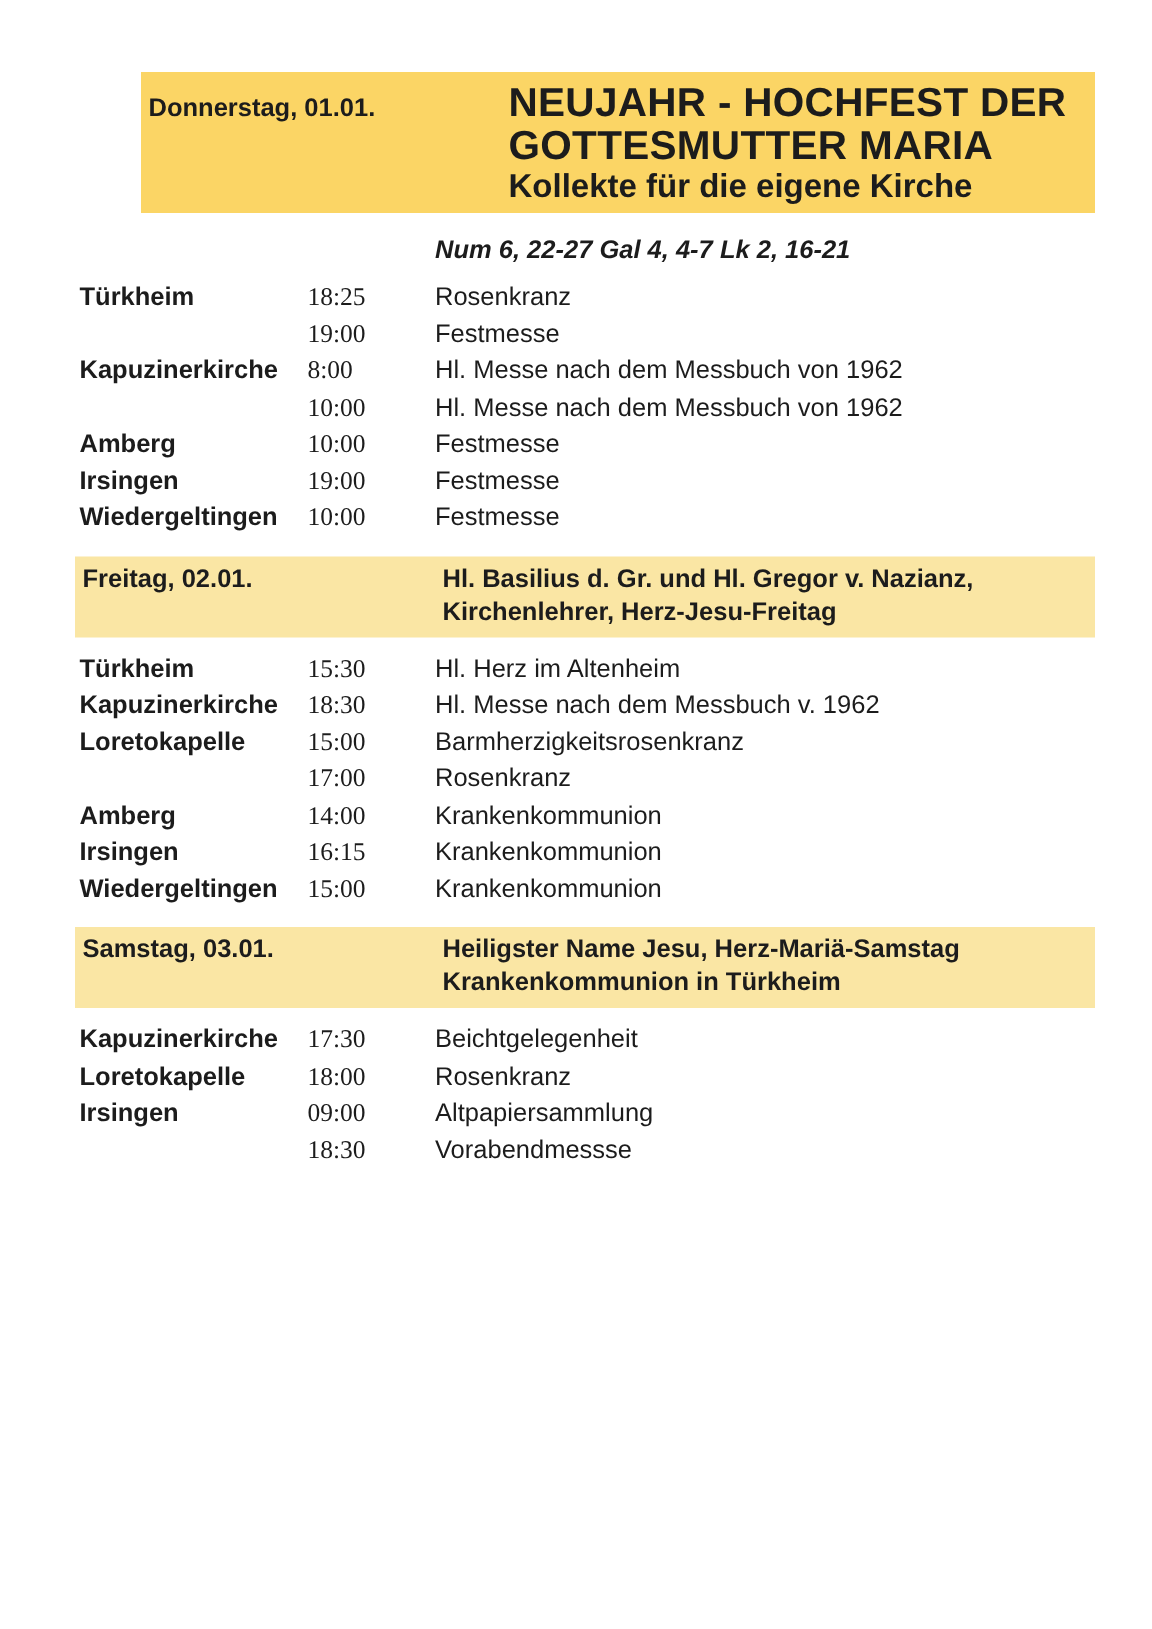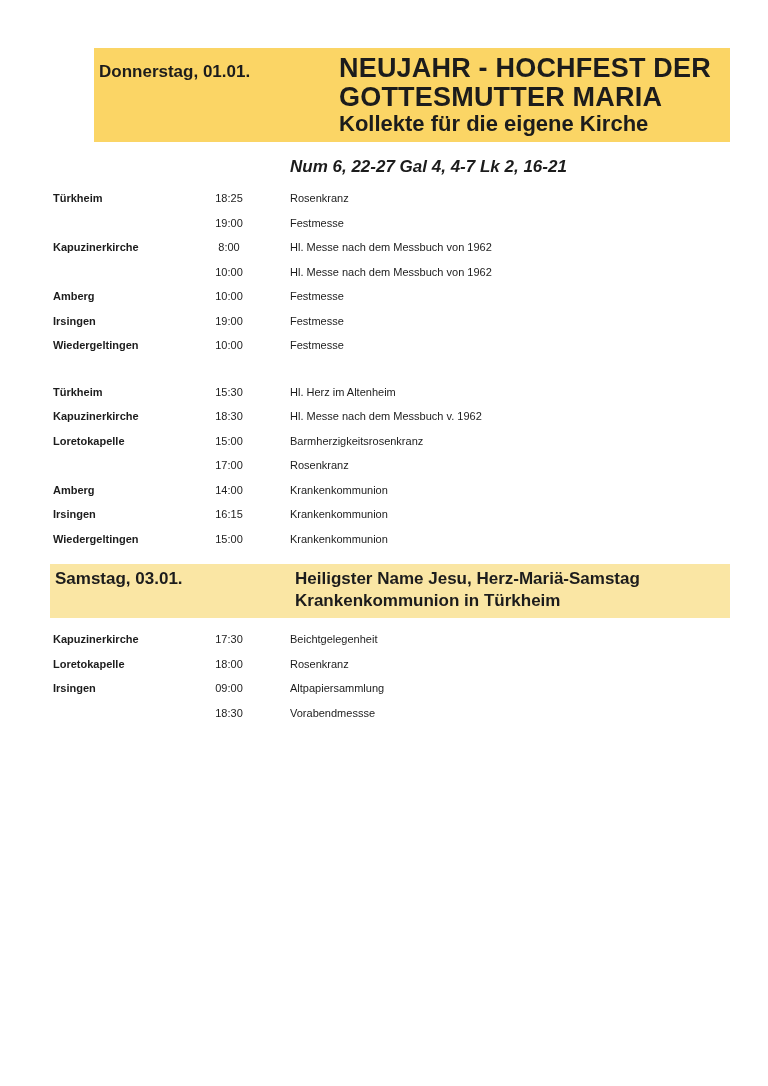--- a/index.html
+++ b/index.html
@@ -80,31 +80,32 @@
   
   .rows {
     margin-top: 3px;
   }
   .rows.after-minor {
     margin-top: 9px;
   }
   .row {
     display: grid;
     grid-template-columns: 155px 48px 1fr;
-    font-size: 11px;
+    font-size: 17px;
     line-height: 24.5px;
   }
   .row .loc {
     font-weight: bold;
     padding-left: 3px;
     white-space: nowrap;
   }
   .row .time {
-    text-align: center;
-    white-space: nowrap;
+    text-align: left;
+    white-space: nowrap;
+    font-family: Liberation Serif, serif;
   }
   .row .desc {
     padding-left: 37px;
     white-space: nowrap;
   }
 
   .gap-before-minor { height: 13px; }
 </style>
 </head>
 <body>
@@ -156,20 +157,27 @@
       </div>
       <div class="row">
         <span class="loc">Wiedergeltingen</span>
         <span class="time">10:00</span>
         <span class="desc">Festmesse</span>
       </div>
     </div>
 
     <div class="gap-before-minor"></div>
 
+    <div class="day-header minor">
+      <div class="day-date">Freitag, 02.01.</div>
+      <div>
+        <div class="day-title-line">Hl. Basilius d. Gr. und Hl. Gregor v. Nazianz,</div>
+        <div class="day-title-line">Kirchenlehrer, Herz-Jesu-Freitag</div>
+      </div>
+    </div>
 
     <div class="rows after-minor">
       <div class="row">
         <span class="loc">Türkheim</span>
         <span class="time">15:30</span>
         <span class="desc">Hl. Herz im Altenheim</span>
       </div>
       <div class="row">
         <span class="loc">Kapuzinerkirche</span>
         <span class="time">18:30</span>

